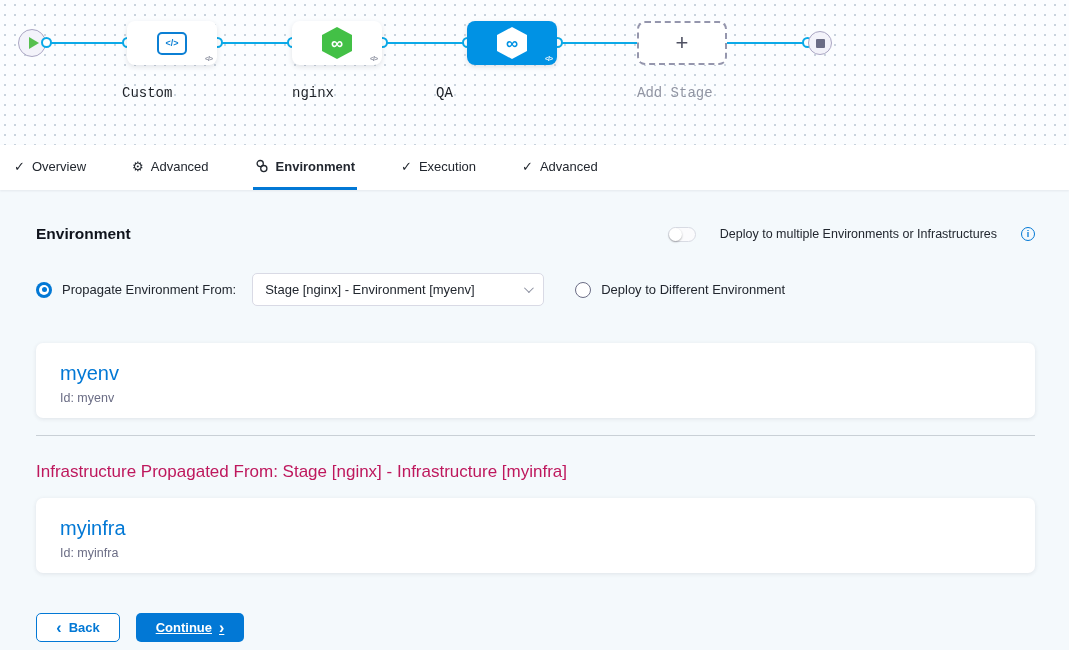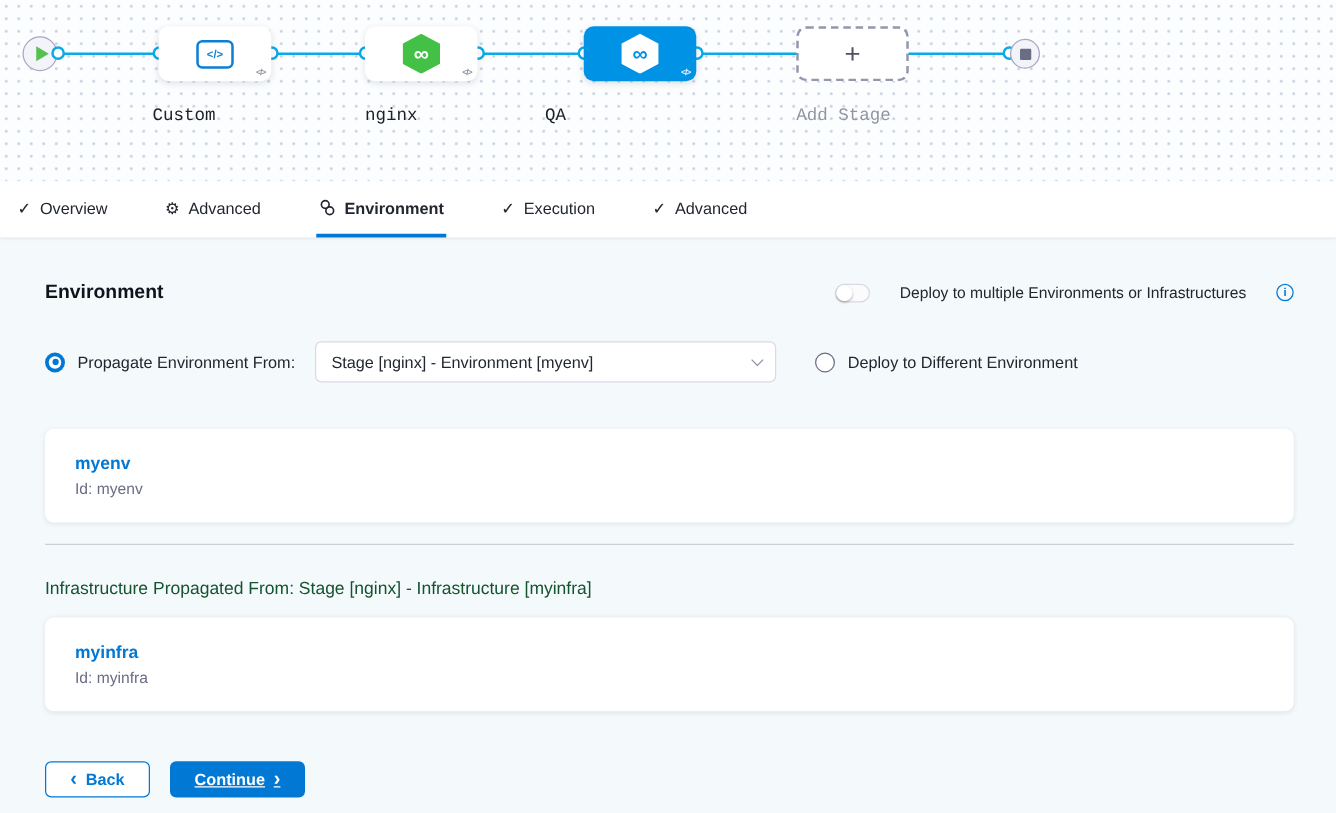--- a/index.html
+++ b/index.html
@@ -59,33 +59,33 @@
   .info-icon { width:14px; height:14px; border-radius:50%; border:1.4px solid #0278d5; color:#0278d5;
     font-size:9px; font-weight:bold; display:inline-flex; align-items:center; justify-content:center; }
 
   .radio-row { margin-top:30px; display:flex; align-items:center; }
   .radio { width:16px; height:16px; border-radius:50%; position:relative; flex:0 0 auto; }
   .radio.on { background:#0278d5; }
   .radio.on::before { content:""; position:absolute; inset:3px; background:#fff; border-radius:50%; }
   .radio.on::after { content:""; position:absolute; inset:5.5px; background:#0278d5; border-radius:50%; }
   .radio.off { border:1.2px solid #6b6d85; background:#fff; }
   .radio-label { font-weight:normal; font-size:13px; color:#22272f; margin-left:10px; }
-  .select-box { margin-left:16px; width:369px; height:33px; border:1px solid #d9dae5; border-radius:5px;
+  .select-box { margin-left:16px; width:292px; height:33px; border:1px solid #d9dae5; border-radius:5px;
     background:#fff; display:flex; align-items:center; justify-content:space-between; padding:0 12px;
     font-size:13px; color:#22272f; }
   .chev-down { width:7px; height:7px; border-right:1.6px solid #8c90a0; border-bottom:1.6px solid #8c90a0;
     transform:rotate(45deg) translateY(-2px); }
   .radio2 { margin-left:31px; }
 
   .card { margin-top:37px; background:#fff; border-radius:7px; height:75px;
     box-shadow:0 1px 4px rgba(40,41,61,.10); padding:19px 24px; }
-  .card-name { color:#0278d5; font-size:14px; font-weight:700; }
+  .card-name { color:#0278d5; font-size:20px; font-weight:400; }
   .card-id { color:#6b6d85; font-size:12.5px; margin-top:6px; }
   .divider { height:1px; background:#c9d0d6; margin-top:17px; }
-  .infra-heading { margin-top:26px; font-size:14px; color:#14532d; }
+  .infra-heading { margin-top:26px; font-size:17px; color:#be185d; }
   .card2 { margin-top:16px; }
 
   .footer { margin-top:40px; display:flex; gap:16px; }
   .btn { height:29px; border-radius:5px; font-size:13px; font-weight:bold; display:inline-flex;
     align-items:center; justify-content:center; gap:7px; cursor:default; }
   .btn-back { width:84px; border:1px solid #0278d5; color:#0278d5; background:#fff; }
   .btn-continue { width:108px; background:#0278d5; color:#fff; border:none;text-decoration:underline; }
   .chev-glyph { font-size:16px; line-height:1; font-weight:bold; }
 </style>
 </head>

